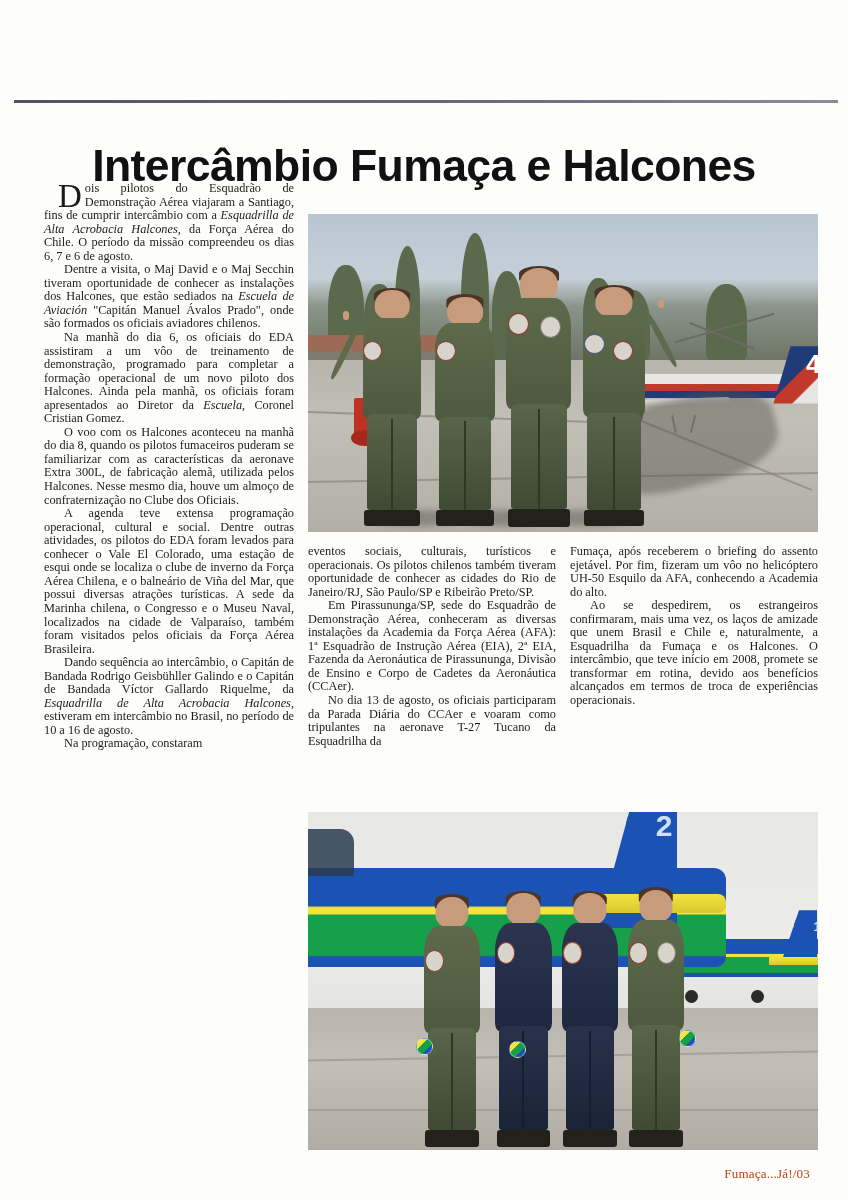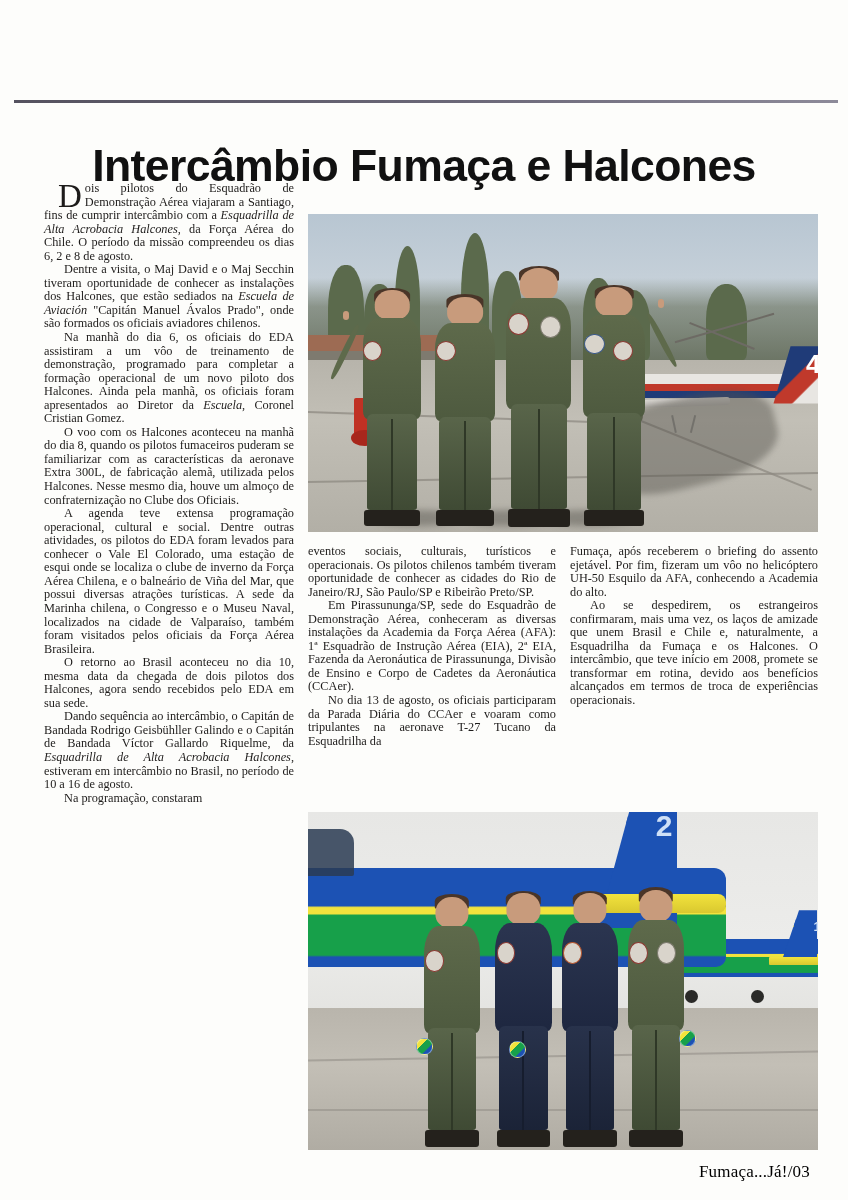--- a/index.html
+++ b/index.html
@@ -118,22 +118,22 @@
     text-shadow:0 1px 2px rgba(0,0,0,.6);
     white-space:pre-line;
     z-index:8;
   }
 
   
   .footer{
     position:absolute;
     right:38px;bottom:18px;
     font-family:"Liberation Serif", serif;
-    font-size:17px;
-    color:#000000;
+    font-size:13px;
+    color:#c2410c;
     letter-spacing:.2px;
   }
 
   
   .p1-sky{position:absolute;left:0;top:0;width:100%;height:46%;
     background:linear-gradient(to bottom,#b8c6d2 0%, #c8d2da 55%, #d3d9dc 100%);}
   .p1-treeline{position:absolute;left:0;top:20%;width:100%;height:26%;
     background:linear-gradient(to bottom, rgba(86,96,72,.0) 0%, rgba(86,96,72,.55) 35%, rgba(74,84,62,.75) 100%);}
   .p1-tree{position:absolute;bottom:0;background:#5b6a4c;border-radius:46% 46% 10% 10%;}
   .p1-hangar{position:absolute;left:0;top:38%;width:34%;height:9%;
@@ -381,26 +381,25 @@
       <div class="patch" style="left:8%;top:21%;"></div>
       <div class="patch" style="left:52%;top:21%;border-color:#7c7a6d;"></div>
       <div class="legs"></div>
       <div class="legsplit"></div>
       <div class="boots"></div>
       <div class="helmet" style="right:-12%;top:56%;"></div>
     </div>
   </div>
 
   <div class="col" id="col1">
-    <p class="first"><span class="dropcap">D</span><span>ois pilotos do Esquadrão de Demonstração Aérea viajaram a Santiago, fins de cumprir intercâmbio com a </span><i>Esquadrilla de Alta Acrobacia Halcones</i><span>, da Força Aérea do Chile. O período da missão compreendeu os dias 6, 2 e 8 de agosto.</span></p>
+    <p class="first"><span class="dropcap">D</span><span>ois pilotos do Esquadrão de Demonstração Aérea viajaram a Santiago, fins de cumprir intercâmbio com a </span><i>Esquadrilla de Alta Acrobacia Halcones</i><span>, da Força Aérea do Chile. O período da missão compreendeu os dias 6, 7 e 6 de agosto.</span></p>
     <p><span>Dentre a visita, o Maj David e o Maj Secchin tiveram oportunidade de conhecer as instalações dos Halcones, que estão sediados na </span><i>Escuela de Aviación</i><span> "Capitán Manuel Ávalos Prado", onde são formados os oficiais aviadores chilenos.</span></p>
     <p><span>Na manhã do dia 6, os oficiais do EDA assistiram a um vôo de treinamento de demonstração, programado para completar a formação operacional de um novo piloto dos Halcones. Ainda pela manhã, os oficiais foram apresentados ao Diretor da </span><i>Escuela</i><span>, Coronel Cristian Gomez.</span></p>
     <p>O voo com os Halcones aconteceu na manhã do dia 8, quando os pilotos fumaceiros puderam se familiarizar com as características da aeronave Extra 300L, de fabricação alemã, utilizada pelos Halcones. Nesse mesmo dia, houve um almoço de confraternização no Clube dos Oficiais.</p>
     <p>A agenda teve extensa programação operacional, cultural e social. Dentre outras atividades, os pilotos do EDA foram levados para conhecer o Vale El Colorado, uma estação de esqui onde se localiza o clube de inverno da Força Aérea Chilena, e o balneário de Viña del Mar, que possui diversas atrações turísticas. A sede da Marinha chilena, o Congresso e o Museu Naval, localizados na cidade de Valparaíso, também foram visitados pelos oficiais da Força Aérea Brasileira.</p>
-    <p>O retorno ao Brasil aconteceu no dia 10, mesma data da chegada de dois pilotos dos Halcones, agora sendo recebidos pelo EDA em sua sede.</p>
     <p><span>Dando sequência ao intercâmbio, o Capitán de Bandada Rodrigo Geisbühller Galindo e o Capitán de Bandada Víctor Gallardo Riquelme, da </span><i>Esquadrilla de Alta Acrobacia Halcones</i><span>, estiveram em intercâmbio no Brasil, no período de 10 a 16 de agosto.</span></p>
     <p style="text-align:justify;">Na programação, constaram</p>
   </div>
 
   <div class="col" id="col2">
     <p class="first">eventos sociais, culturais, turísticos e operacionais. Os pilotos chilenos também tiveram oportunidade de conhecer as cidades do Rio de Janeiro/RJ, São Paulo/SP e Ribeirão Preto/SP.</p>
     <p>Em Pirassununga/SP, sede do Esquadrão de Demonstração Aérea, conheceram as diversas instalações da Academia da Força Aérea (AFA): 1ª Esquadrão de Instrução Aérea (EIA), 2ª EIA, Fazenda da Aeronáutica de Pirassununga, Divisão de Ensino e Corpo de Cadetes da Aeronáutica (CCAer).</p>
     <p>No dia 13 de agosto, os oficiais participaram da Parada Diária do CCAer e voaram como tripulantes na aeronave T-27 Tucano da Esquadrilha da</p>
   </div>
 

